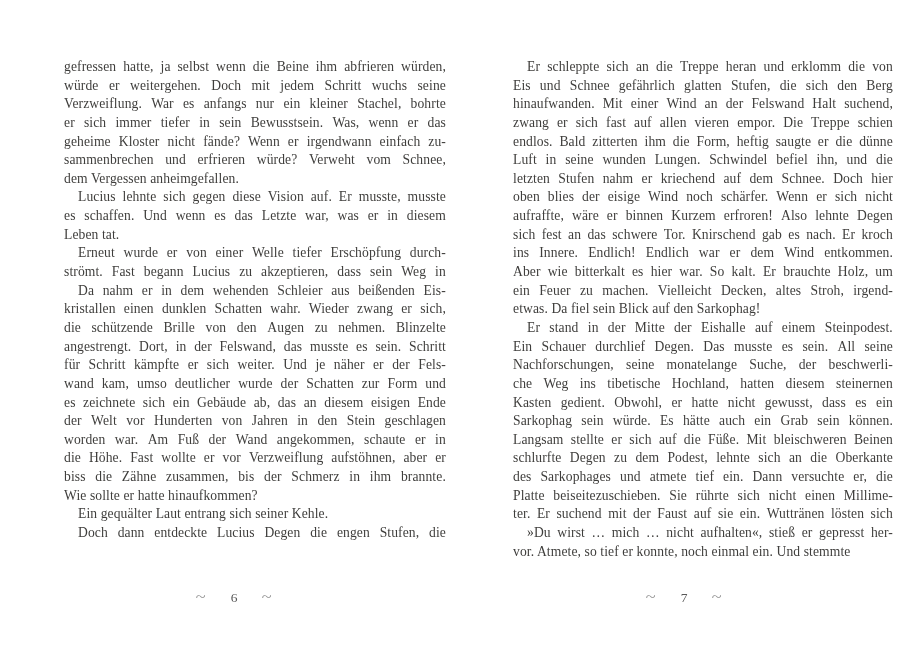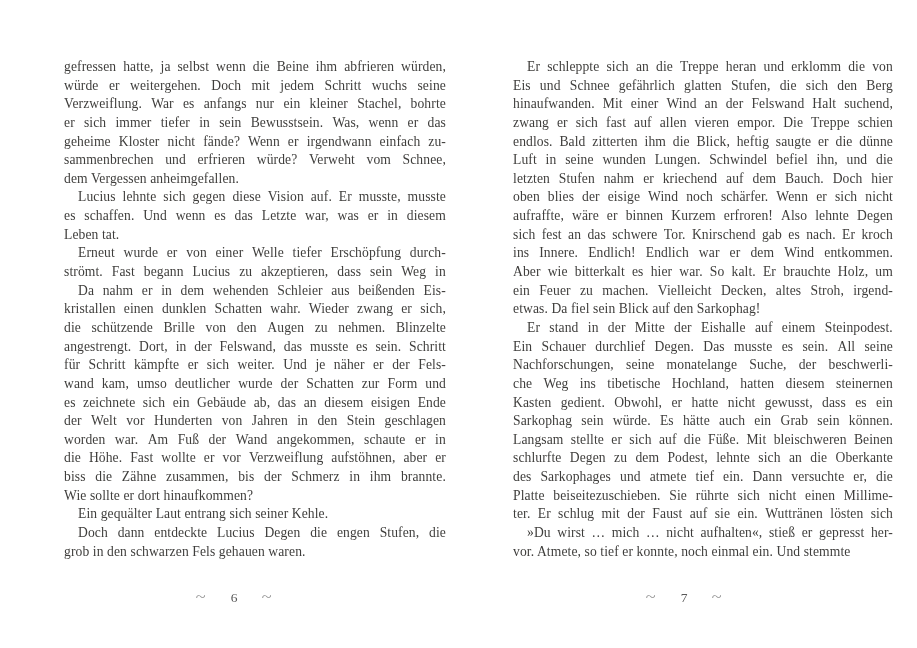--- a/index.html
+++ b/index.html
@@ -300,38 +300,37 @@
           <span>die</span>
           <span>Zähne</span>
           <span>zusammen,</span>
           <span>bis</span>
           <span>der</span>
           <span>Schmerz</span>
           <span>in</span>
           <span>ihm</span>
           <span>brannte.</span>
         </div>
-        <div class="line">Wie sollte er dort hinaufkommen?</div>
+        <div class="line">Wie sollte er hatte hinaufkommen?</div>
       </div>
       <div class="para indent">
         <div class="line">Ein gequälter Laut entrang sich seiner Kehle.</div>
       </div>
       <div class="para indent">
         <div class="line j">
           <span>Doch</span>
           <span>dann</span>
           <span>entdeckte</span>
           <span>Lucius</span>
           <span>Degen</span>
           <span>die</span>
           <span>engen</span>
           <span>Stufen,</span>
           <span>die</span>
         </div>
-        <div class="line">grob in den schwarzen Fels gehauen waren.</div>
       </div>
     </div>
 
   <div id="right-text" class="textblock">
       <div class="para indent">
         <div class="line j">
           <span>Er</span>
           <span>schleppte</span>
           <span>sich</span>
           <span>an</span>
@@ -378,21 +377,21 @@
           <span>Die</span>
           <span>Treppe</span>
           <span>schien</span>
         </div>
         <div class="line j">
           <span>endlos.</span>
           <span>Bald</span>
           <span>zitterten</span>
           <span>ihm</span>
           <span>die</span>
-          <span>Blick,</span>
+          <span>Form,</span>
           <span>heftig</span>
           <span>saugte</span>
           <span>er</span>
           <span>die</span>
           <span>dünne</span>
         </div>
         <div class="line j">
           <span>Luft</span>
           <span>in</span>
           <span>seine</span>
@@ -405,21 +404,21 @@
           <span>die</span>
         </div>
         <div class="line j">
           <span>letzten</span>
           <span>Stufen</span>
           <span>nahm</span>
           <span>er</span>
           <span>kriechend</span>
           <span>auf</span>
           <span>dem</span>
-          <span>Bauch.</span>
+          <span>Schnee.</span>
           <span>Doch</span>
           <span>hier</span>
         </div>
         <div class="line j">
           <span>oben</span>
           <span>blies</span>
           <span>der</span>
           <span>eisige</span>
           <span>Wind</span>
           <span>noch</span>
@@ -601,21 +600,21 @@
           <span>Sie</span>
           <span>rührte</span>
           <span>sich</span>
           <span>nicht</span>
           <span>einen</span>
           <span>Millime-</span>
         </div>
         <div class="line j">
           <span>ter.</span>
           <span>Er</span>
-          <span>schlug</span>
+          <span>suchend</span>
           <span>mit</span>
           <span>der</span>
           <span>Faust</span>
           <span>auf</span>
           <span>sie</span>
           <span>ein.</span>
           <span>Wuttränen</span>
           <span>lösten</span>
           <span>sich</span>
         </div>

